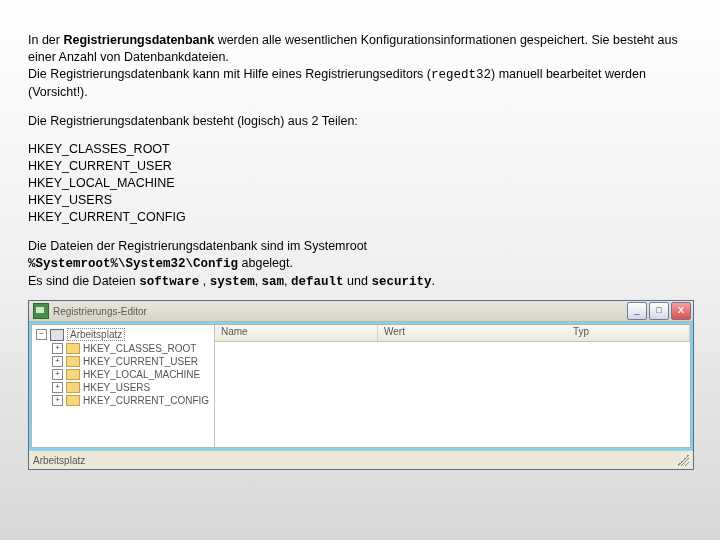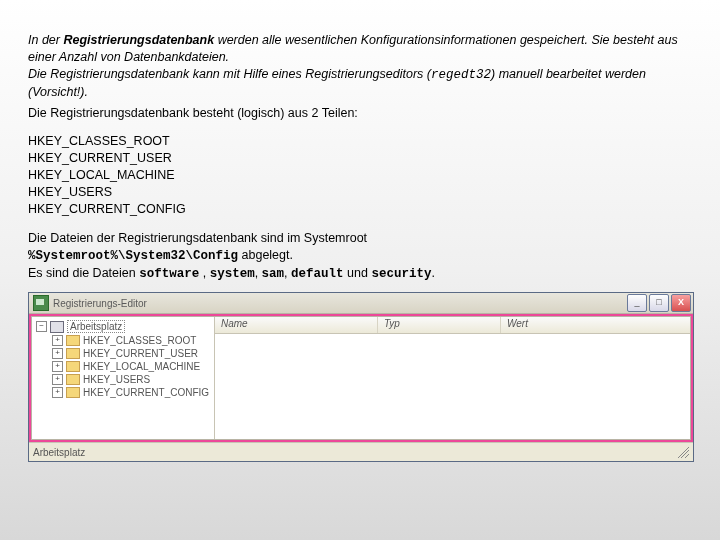--- a/index.html
+++ b/index.html
@@ -10,32 +10,32 @@
     background: linear-gradient(to bottom, #ffffff 0%, #f0f0f0 50%, #d8d8d8 100%);
     font-family: Arial, sans-serif;
     font-size: 12.5px;
     color: #000;
     box-sizing: border-box;
   }
   .content {
     padding: 32px 28px 10px 28px;
   }
   p { margin: 0 0  0; line-height: 1.35; }
-  .para1 { margin-bottom: 4px; font-style: italic; }
+  .para1 { margin-bottom: 12px; }
   .para2 { margin-bottom: 12px; }
   .keys { margin-bottom: 12px; line-height: 1.35; }
   .mono { font-family: "Courier New", monospace; }
   b { font-weight: bold; }
 
   
   .editor {
     margin: 0 28px;
     width: 664px;
     border: 1px solid #5a6a85;
-    background: #ec4899;
+    background: #7dd3fc;
     font-family: Tahoma, Arial, sans-serif;
     font-size: 10.5px;
     color: #333;
   }
   .titlebar {
     height: 20px;
     background: linear-gradient(to bottom, #e8e6dd, #d8d4c4);
     border-bottom: 1px solid #b8b4a4;
     display: flex;
     align-items: center;
@@ -124,21 +124,20 @@
   .listpane {
     flex: 1;
     position: relative;
   }
   .list-header {
     display: flex;
     height: 16px;
     border-bottom: 1px solid #c8c4b4;
     font-size: 10px;
     color: #555;
-    font-style: italic;
   }
   .col {
     border-right: 1px solid #d8d4c4;
     padding: 1px 6px;
     background: linear-gradient(to bottom, #fafafa, #ece9d8);
   }
   .col.name { width: 150px; }
   .col.type { width: 110px; }
   .col.wert { flex: 1; border-right: none; }
   .statusbar {
@@ -225,22 +224,22 @@
       </div>
       <div class="tree-item">
         <span class="expander">+</span>
         <span class="folder-icon"></span>
         <span>HKEY_CURRENT_CONFIG</span>
       </div>
     </div>
     <div class="listpane">
       <div class="list-header">
         <div class="col name">Name</div>
+        <div class="col wert">Wert</div>
         <div class="col type">Typ</div>
-        <div class="col wert">Wert</div>
       </div>
     </div>
   </div>
   <div class="statusbar">
     <span>Arbeitsplatz</span>
     <span class="grip"></span>
   </div>
 </div>
 
 </body></html>

